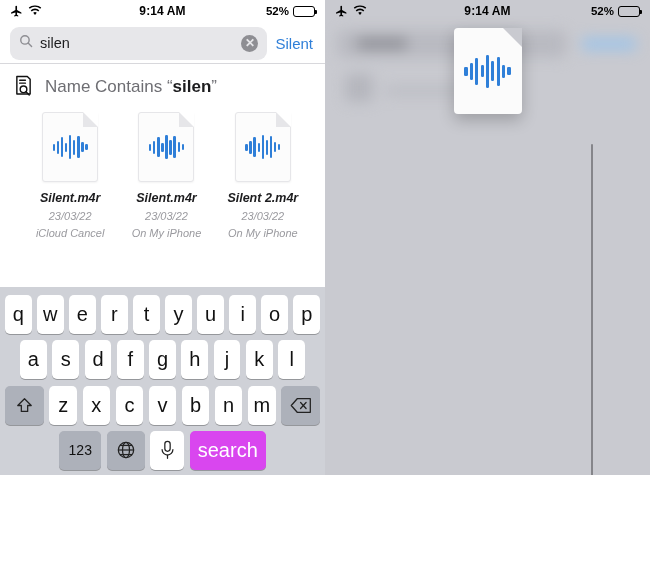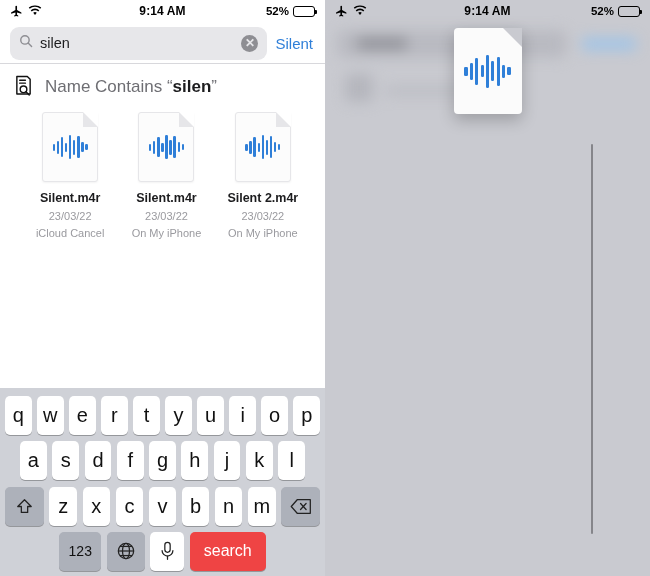--- a/index.html
+++ b/index.html
@@ -4,21 +4,21 @@
 <style>
   * { box-sizing: border-box; margin: 0; padding: 0; }
   html, body {
     width: 650px; height: 576px;
     font-family: "Liberation Sans", sans-serif;
     background: #ffffff;
     overflow: hidden;
   }
   .screen { position: relative; width: 650px; height: 576px; display: flex; }
 
-  .panel { position: relative; width: 325px; height: 576px; overflow: hidden; }
+  .panel { position: relative; width: 325px; height: 475px; overflow: hidden; }
   .panel-left { background: #ffffff; }
   .panel-right { background: #c9cad0; }
 
   
   .statusbar {
     position: absolute; top: 0; left: 0; right: 0; height: 22px;
     display: flex; align-items: center; padding: 0 10px;
     font-size: 11.5px; font-weight: bold; color: #000;
     z-index: 40;
   }
@@ -55,21 +55,21 @@
   .namerow {
     position: absolute; top: 70px; left: 0; right: 0; height: 34px;
     display: flex; align-items: center; padding: 0 14px; gap: 12px;
   }
   .nc-text { font-size: 17px; color: #6e6e73; }
   .nc-text b { color: #1c1c1e; font-weight: bold; }
 
   
   .filegrid {
     position: absolute; top: 112px; left: 8px; right: 0;
-    display: flex; padding: 0 14px;
+    display: flex; padding: 0 14px; font-style: italic;
   }
   .filecell { flex: 1; display: flex; flex-direction: column; align-items: center; }
   .doc {
     width: 56px; height: 70px; background: #fcfcfc;
     border: 1px solid #e6e6e9; border-radius: 3px;
     position: relative; display: flex; align-items: center; justify-content: center;
     box-shadow: 0 1px 2px rgba(0,0,0,.05);
   }
   .doc::before {
     content: ""; position: absolute; top: -1px; right: -1px;
@@ -98,21 +98,21 @@
     background: #ffffff; border-radius: 5px; height: 39px; flex: 1;
     display: flex; align-items: center; justify-content: center;
     font-size: 20px; color: #111; box-shadow: 0 1px 0 rgba(0,0,0,.28);
   }
   .key.dark { background: #adb1ba; }
   .key.fixed { flex: 0 0 39px; }
   .key.k123 { flex: 0 0 42px; font-size: 14px; }
   .key.globe { flex: 0 0 38px; }
   .key.mic { flex: 0 0 34px; background: #fff; }
   .key.space { flex: 1 1 auto; font-size: 14px; }
-  .key.search { flex: 0 0 76px; background: #ef4444; color: #fff; font-size: 16px; }
+  .key.search { flex: 0 0 76px; background: #d946ef; color: #fff; font-size: 20px; }
 
   
   .blur-layer { position: absolute; inset: 0; filter: blur(7px); }
   .bl-search { position: absolute; top: 30px; left: 12px; width: 230px; height: 28px;
                background: #b9bac1; border-radius: 9px; }
   .bl-searchtxt { position: absolute; top: 38px; left: 32px; width: 50px; height: 11px;
                background: #8e8f96; border-radius: 3px; }
   .bl-cancel { position: absolute; top: 38px; right: 14px; width: 54px; height: 12px;
                background: #9fc4e8; border-radius: 3px; }
   .bl-icon  { position: absolute; top: 74px; left: 20px; width: 28px; height: 28px;

